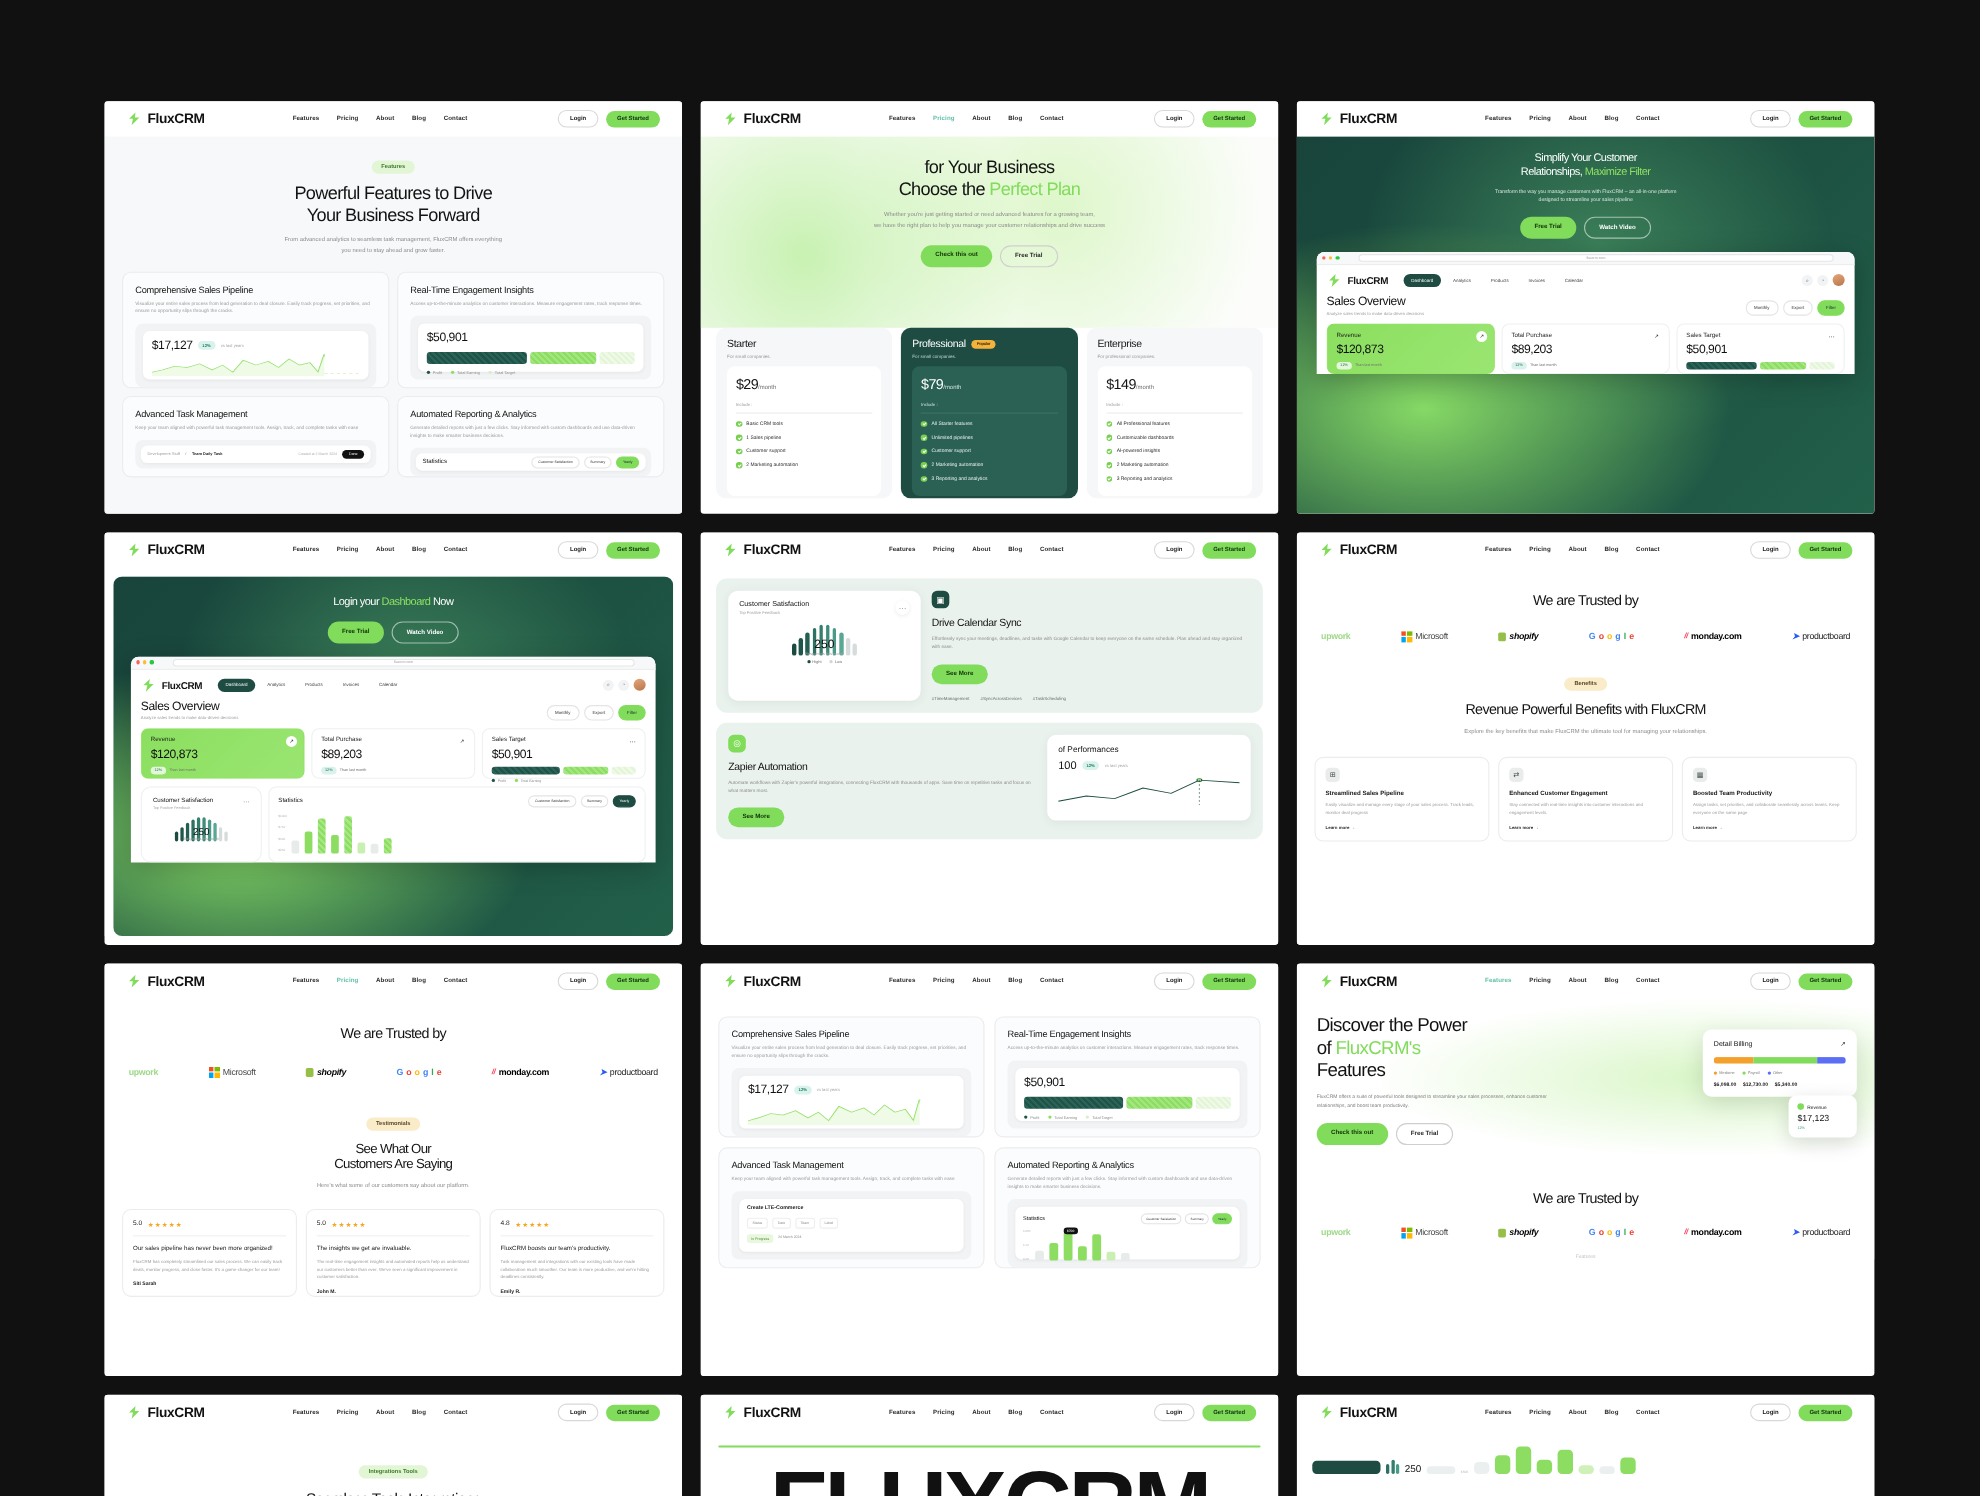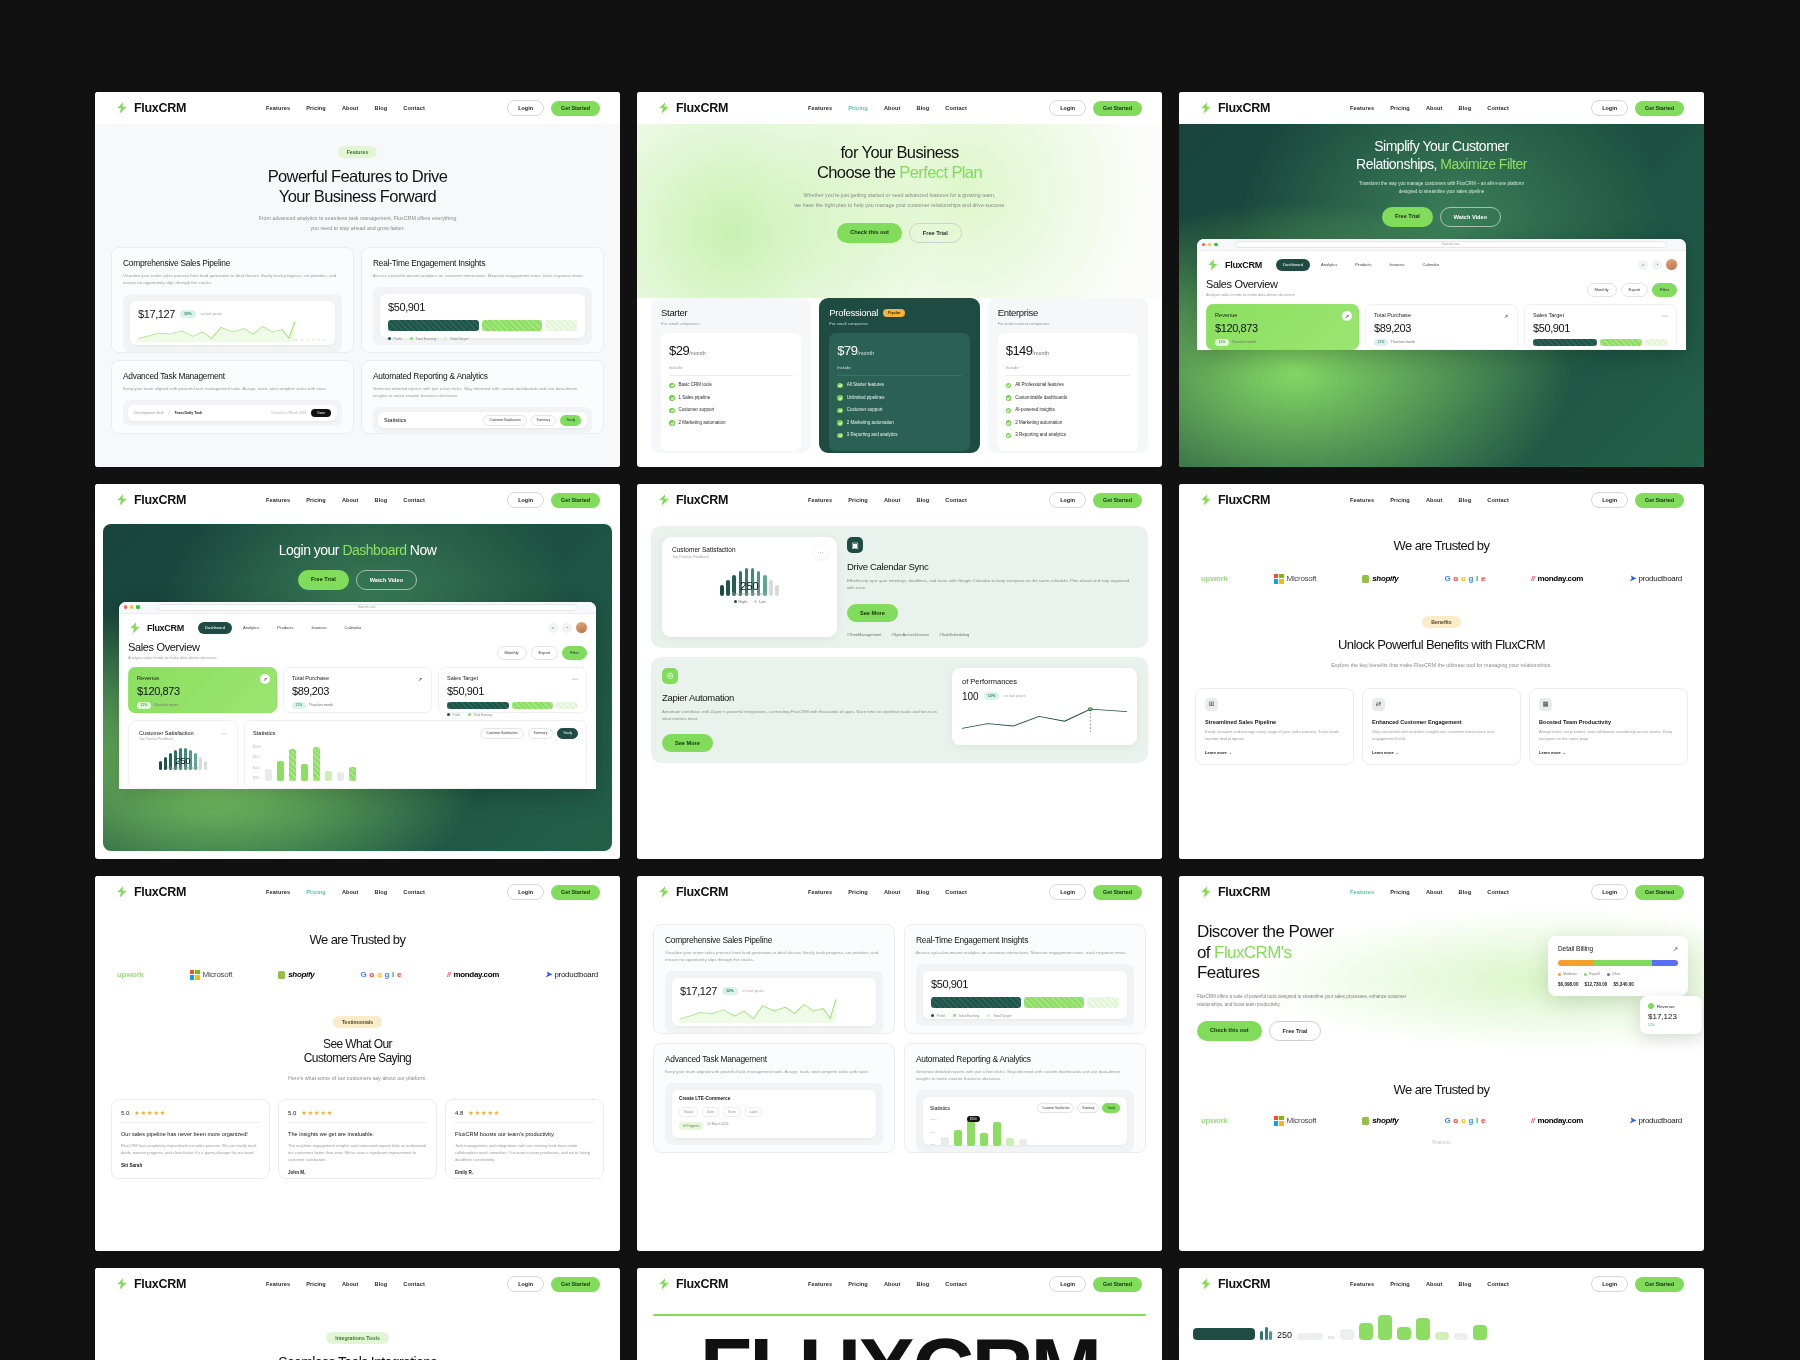--- a/index.html
+++ b/index.html
@@ -118,21 +118,21 @@
   .plan.hl .feat span { color: #eaf3f0; }
 
   
   .greenhero {
     background:
       radial-gradient(ellipse at 22% 72%, rgba(140,225,104,.95) 0%, rgba(140,225,104,0) 48%),
       radial-gradient(ellipse at 52% 30%, rgba(86,170,110,.55) 0%, rgba(86,170,110,0) 55%),
       linear-gradient(135deg,#18443c 0%,#1b4c3f 40%,#22604a 100%);
     position: relative; overflow: hidden;
   }
-  .hero-h { font-size: 14px; font-weight: 500; color: #fff; text-align: center; letter-spacing: -.5px; line-height:1.25;}
+  .hero-h { font-size: 10px; font-weight: 500; color: #fff; text-align: center; letter-spacing: -.5px; line-height:1.25;}
   .hero-h .g { color: #8fe063; }
   .hero-p { font-size: 4.6px; color: #d9e7e2; text-align: center; line-height: 1.7; margin-top: 7px;}
 
   
   .browser { background: #fff; border-radius: 7px 7px 0 0; box-shadow: 0 6px 24px rgba(0,0,0,.22); overflow: hidden;}
   .bbar { height: 12px; background: #f7f8f9; display: flex; align-items: center; padding: 0 5px; gap: 3px; border-bottom: 1px solid #ededed;}
   .dot { width: 3.2px; height: 3.2px; border-radius: 50%; }
   .urlbar { flex: 1; height: 7px; background: #fff; border: 1px solid #e6e6e6; border-radius: 4px; margin: 0 14px; font-size:3.2px; color:#9a9a9a; display:flex; align-items:center; justify-content:center;}
   .appnav { display: flex; align-items: center; padding: 7px 9px 4px; gap: 6px;}
   .appnav .brandname { font-size: 9px; }
@@ -200,21 +200,21 @@
   }
   .t9h { font-size: 17px; font-weight: 500; color: #121212; letter-spacing: -.6px; line-height: 1.22;}
   .t9h .g { color: #82dc5c; }
   .t9p { font-size: 4.5px; color: #7d7d7d; line-height: 1.75; margin-top: 9px; width: 230px;}
   .billcard { position: absolute; right: 16px; top: 28px; width: 140px; background: #fff; border-radius: 8px; box-shadow: 0 6px 22px rgba(0,0,0,.12); padding: 9px 10px;}
   .bill-h { font-size: 6.4px; font-weight: 500; color: #141414; display: flex; align-items: center; }
   .seg { display: flex; height: 6px; border-radius: 4px; overflow: hidden; margin-top: 8px;}
   .bill-leg { display: flex; gap: 7px; margin-top: 6px;}
   .bill-leg span { font-size: 3.5px; color: #7c7c7c; display: flex; align-items: center; gap: 2px;}
   .bill-vals { display: flex; gap: 6px; margin-top: 6px; font-size: 4.6px; color: #1c1c1c; font-weight:600;}
-  .revcard { position: absolute; right: 2px; top: 88px; width: 62px; background: #fff; border-radius: 7px; box-shadow: 0 5px 18px rgba(0,0,0,.14); padding: 7px 8px; }
+  .revcard { position: absolute; right: 16px; top: 88px; width: 62px; background: #fff; border-radius: 7px; box-shadow: 0 5px 18px rgba(0,0,0,.14); padding: 7px 8px; }
 
   
   .bigword { font-size: 86px; font-weight: 700; letter-spacing: -3px; color: #111; text-align: center; line-height: .9;}
   .greenline { height: 2px; background: #82dc5c; margin: 14px 16px 0; border-radius: 2px;}
   .chipsrow { display: flex; gap: 5px; padding: 0 14px; align-items: flex-end; height: 34px;}
   .chip { border-radius: 4px; }
 </style>
 </head>
 <body>
 
@@ -839,21 +839,21 @@
         <span class="logo">
             <i style="color:#ff3d57;font-style:italic;font-size:7px">//</i>
             <b>monday.com</b>
           </span>
         <span class="logo">
             <i style="color:#2c5cf6;font-size:8px">➤</i>
             <b style="font-weight:500;color:#222">productboard</b>
           </span>
       </div>
       <div style="text-align:center;margin-top:26px"><span class="pill pill-cream">Benefits</span></div>
-      <div class="h1" style="font-size:13px;margin-top:9px">Unlock Powerful Benefits with FluxCRM</div>
+      <div class="h1" style="font-size:13px;margin-top:9px">Revenue Powerful Benefits with FluxCRM</div>
       <div class="sub" style="margin-top:8px">Explore the key benefits that make FluxCRM the ultimate tool for managing your relationships.</div>
       <div class="bencards" style="margin-top:18px">
         <div class="bencard">
           <div class="bicon">⊞</div>
           <div class="ben-h">Streamlined Sales Pipeline</div>
           <div class="ben-p">Easily visualize and manage every stage of your sales process. Track leads, monitor deal progress</div>
           <div class="learn"><span>Learn more</span> <span>→</span></div>
         </div>
         <div class="bencard">
           <div class="bicon">⇄</div>

